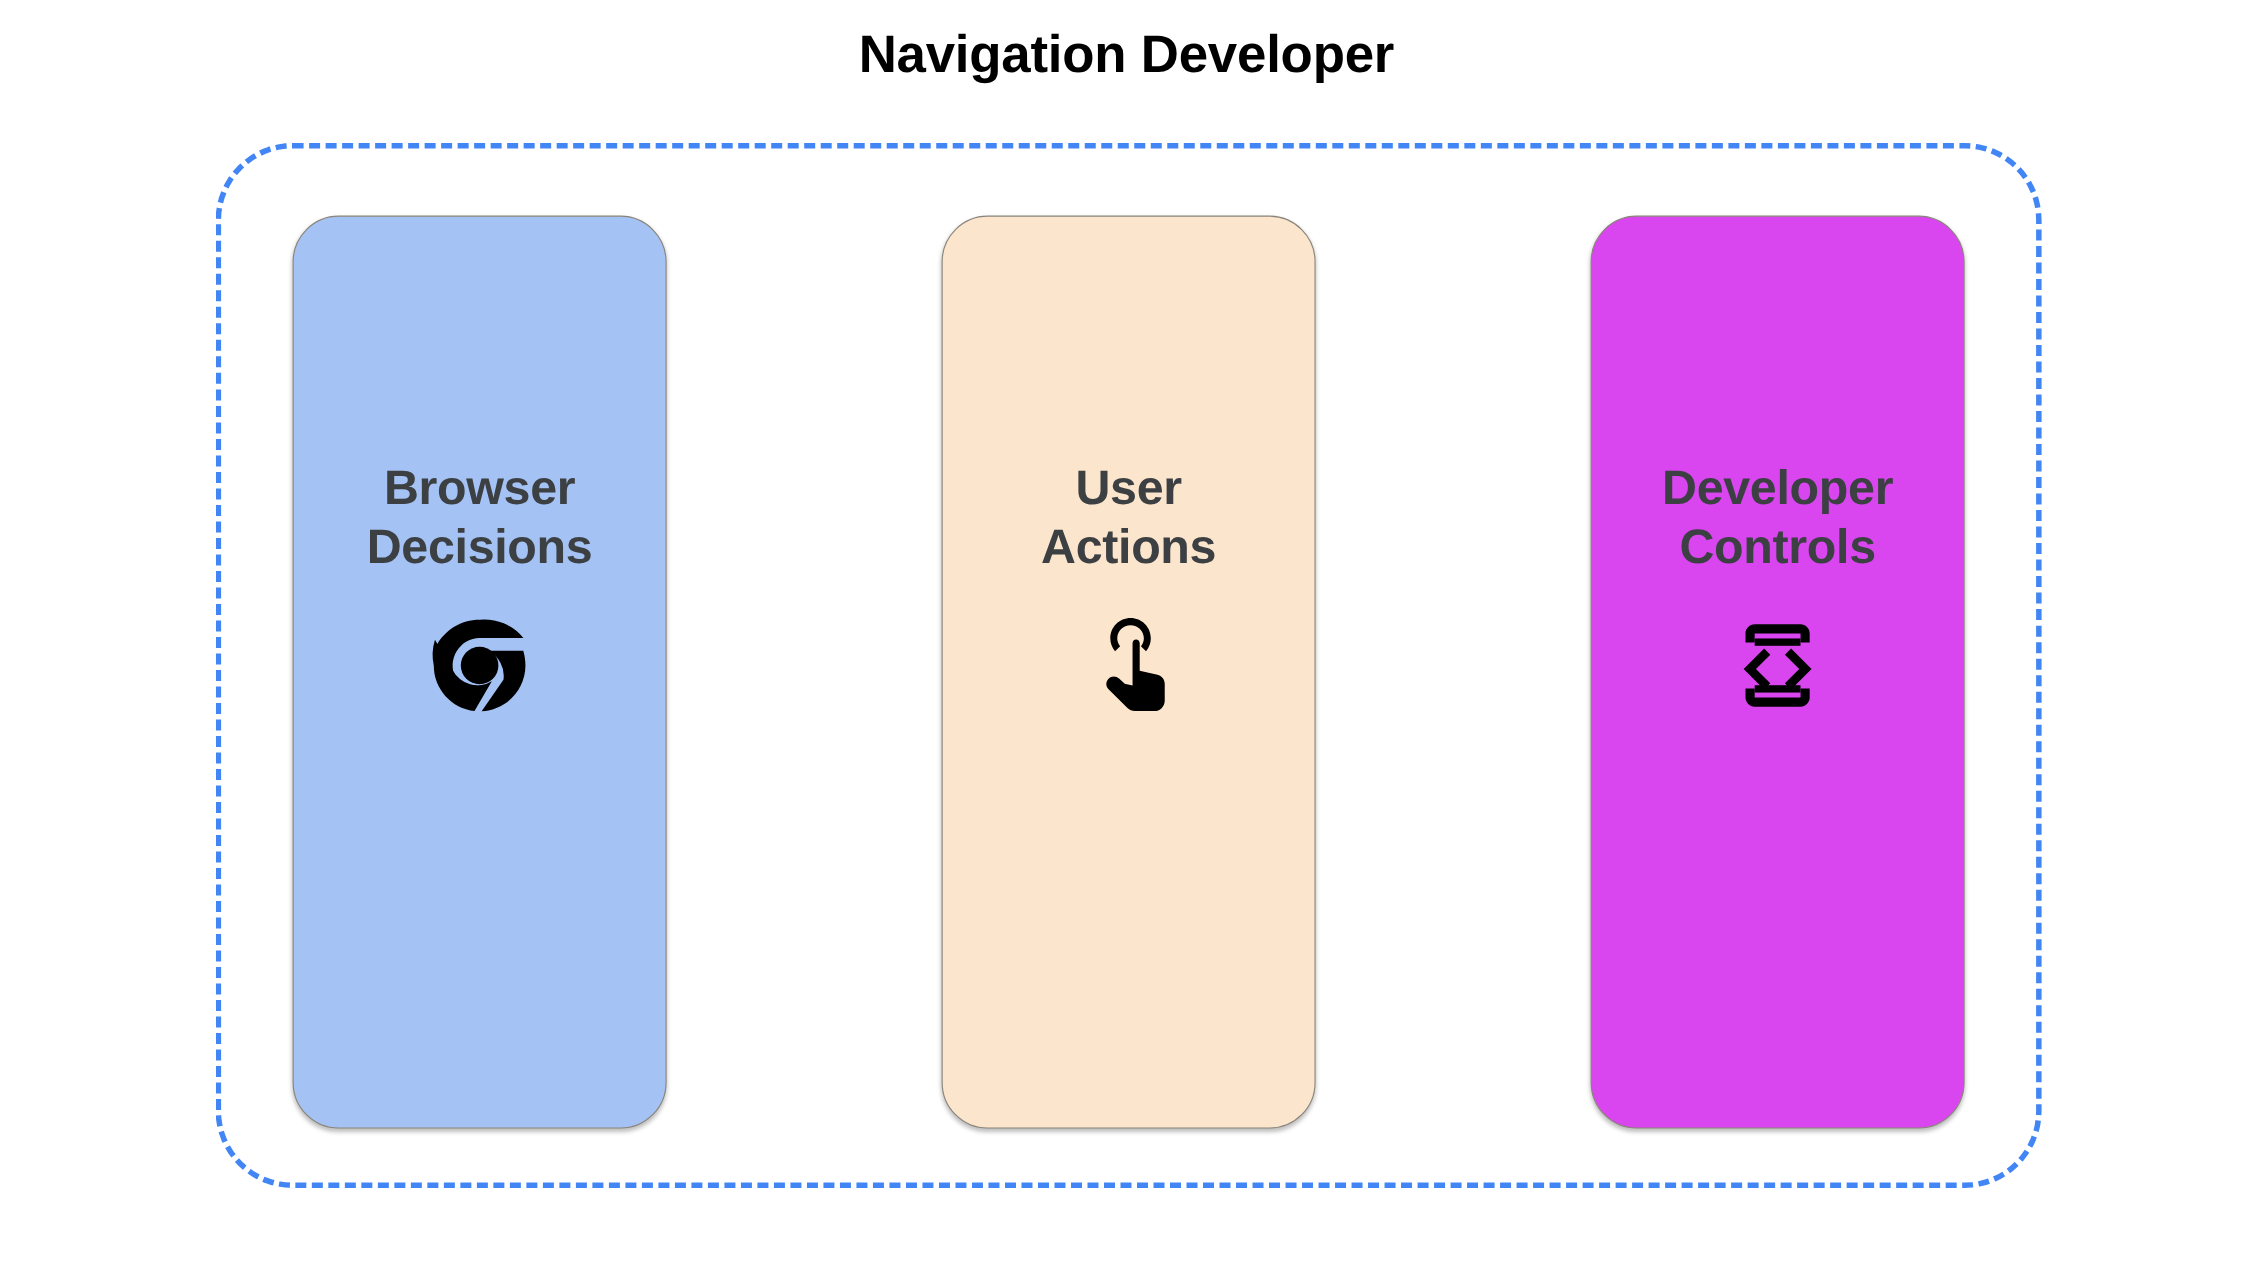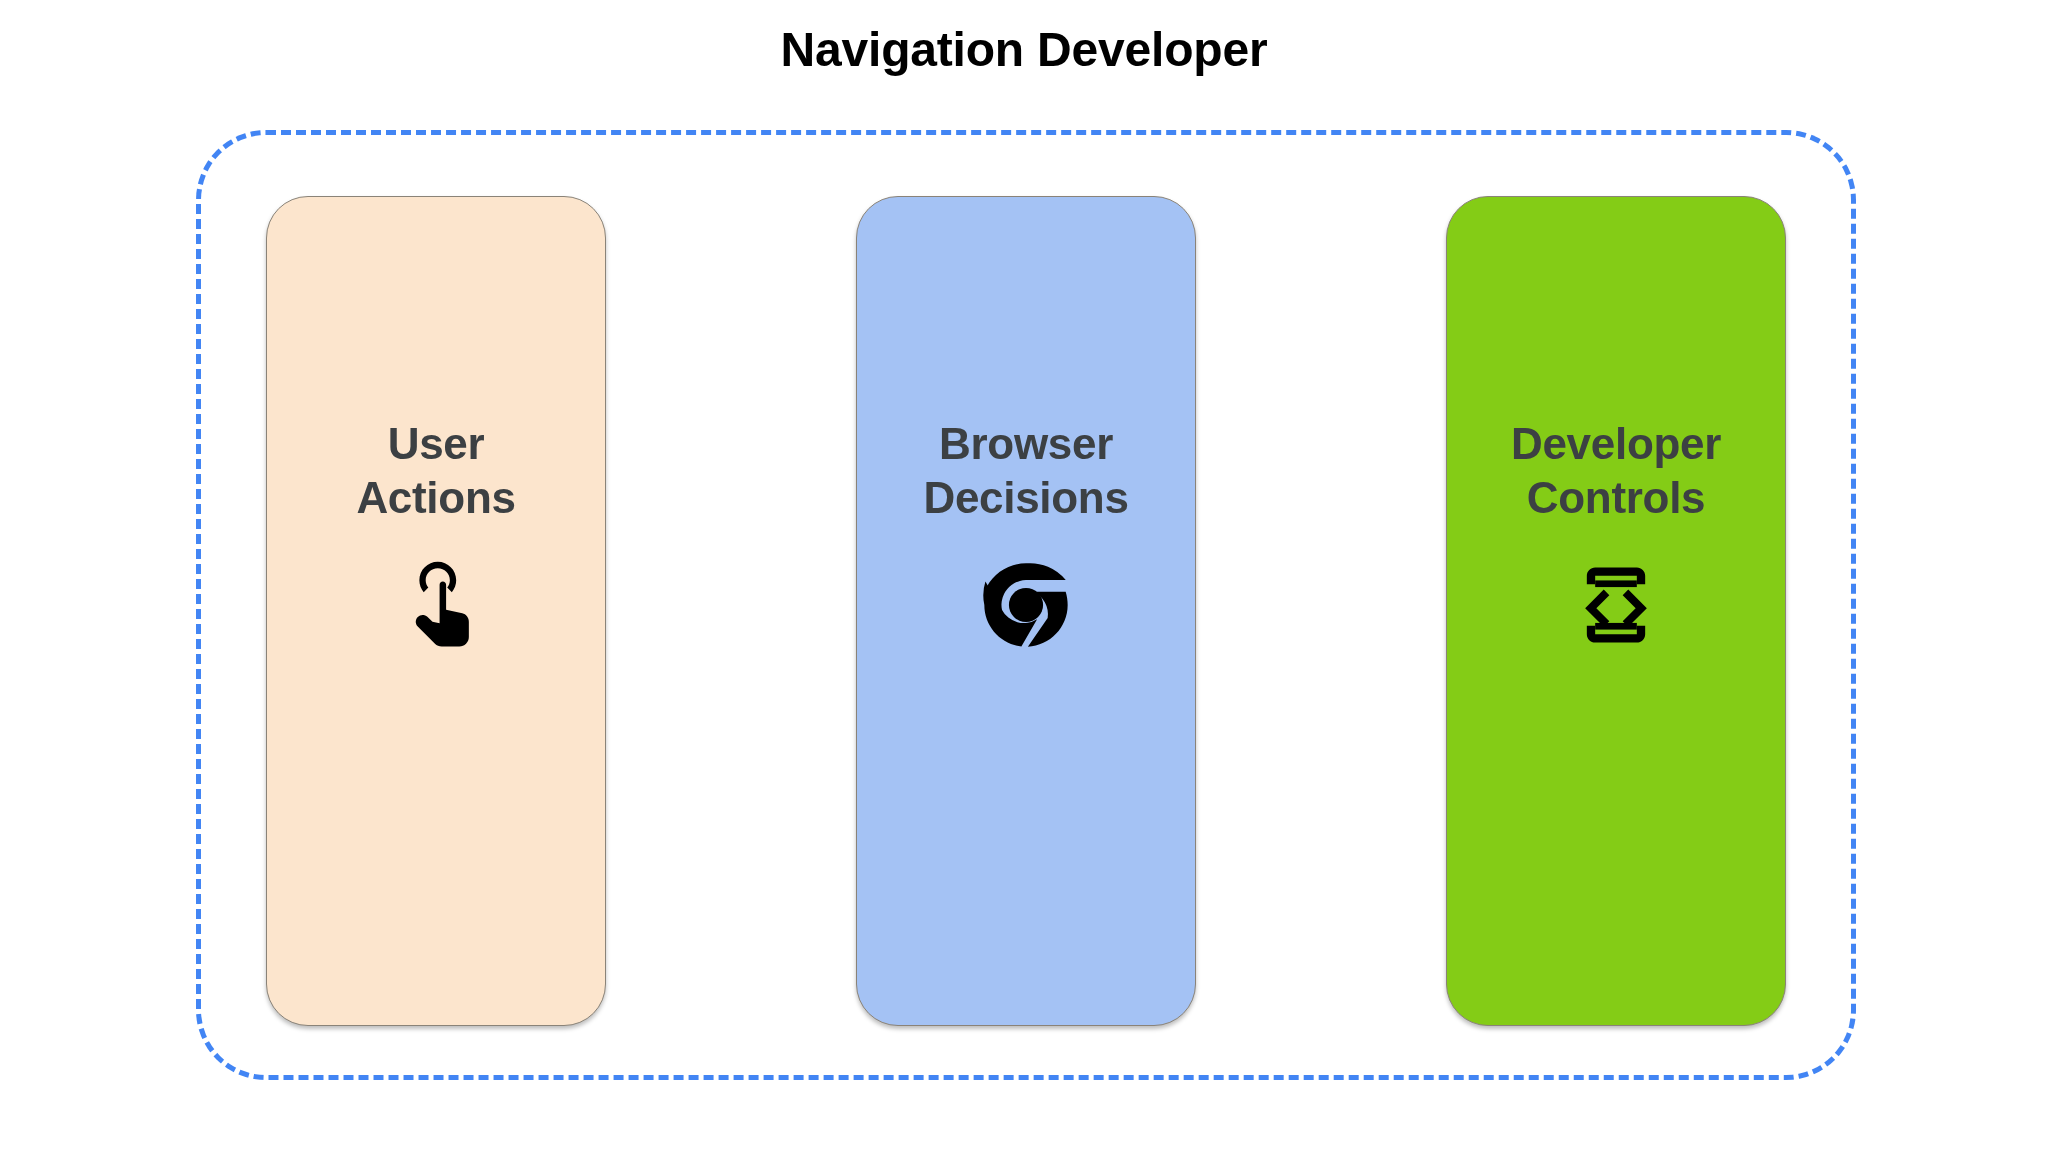--- a/index.html
+++ b/index.html
@@ -102,47 +102,47 @@
 <body>
 
 <div id="diagram-root">
 
   <div class="diagram-title" style="color: rgb(0, 0, 0);">Navigation Developer</div>
 
   <div class="group-container" style="border-color: rgb(66, 133, 244);"></div>
 
   <div class="card-row">
 
-    <div class="card" style="background-color: rgb(252, 229, 205); border-color: rgb(138, 131, 120);">
-      <div class="card-label" style="color: rgb(60, 64, 67);">User
-Actions</div>
-      <div class="card-icon">
-        <svg width="104" height="104" viewBox="0 0 24 24" aria-hidden="true">
-          <path fill="#000000" d="M9.16 9.03c-.62-.74-1-1.7-1-2.75 0-2.35 1.91-4.25 4.25-4.25s4.25 1.9 4.25 4.25c0 1.05-.38 2.01-1.01 2.75l-1.06-1.06c.38-.47.61-1.05.61-1.69 0-1.52-1.24-2.75-2.79-2.75S9.62 4.76 9.62 6.28c0 .64.23 1.23.61 1.69L9.16 9.03z"></path>
-          <path fill="#000000" d="M11.12 6.5h1.9v8.03l3.74.79c.88.19 1.52.98 1.52 1.89v2.57c0 .69-.28 1.35-.77 1.84l-2.02 2.02c-.41.41-.97.64-1.55.64H8.2c-.58 0-1.14-.23-1.55-.64l-3.9-3.9c-.6-.6-.6-1.58 0-2.19.58-.58 1.52-.6 2.13-.05l2.34 2.12V6.5h1.9v.02h2z" opacity="0"></path>
-          <path fill="#000000" d="M12.83 7.33v8.88l-1.64-.36-1.19-1.12c-.62-.59-1.6-.58-2.21.03-.61.61-.61 1.6 0 2.21l3.97 3.96c.41.41.97.64 1.55.64h4.07c1.21 0 2.2-.99 2.2-2.2v-3.52c0-.92-.63-1.71-1.52-1.92l-3.73-.83V7.33c0-.42-.34-.76-.76-.76s-.74.34-.74.76z"></path>
-        </svg>
-      </div>
-    </div>
-
     <div class="card" style="background-color: rgb(164, 194, 244); border-color: rgb(138, 131, 120);">
       <div class="card-label" style="color: rgb(60, 64, 67);">Browser
 Decisions</div>
       <div class="card-icon">
         <svg width="100" height="100" viewBox="0 0 48 48" aria-hidden="true">
 
           <path fill="#000000" d="M24 4C15.9 4 8.86 8.52 5.25 15.17l8.1 13.9A12 12 0 0 1 24 12h19.1A22.04 22.04 0 0 0 24 4z"></path>
           <path fill="#000000" d="M44 24c0-2.23-.33-4.38-.95-6.41H27.6A12 12 0 0 1 34.4 30.2l-9.5 13.78C35.5 43.5 44 34.74 44 24z"></path>
           <path fill="#000000" d="M4 24c0 10.3 7.78 18.78 17.78 19.88l7.55-13.06A12 12 0 0 1 12.4 26.3L4.52 12.77A21.9 21.9 0 0 0 4 24z"></path>
           <circle cx="24" cy="24" r="8.2" fill="#000000"></circle>
         </svg>
       </div>
     </div>
 
-    <div class="card" style="background-color: #84cc16; border-color: rgb(138, 131, 120);">
+    <div class="card" style="background-color: rgb(252, 229, 205); border-color: rgb(138, 131, 120);">
+      <div class="card-label" style="color: rgb(60, 64, 67);">User
+Actions</div>
+      <div class="card-icon">
+        <svg width="104" height="104" viewBox="0 0 24 24" aria-hidden="true">
+          <path fill="#000000" d="M9.16 9.03c-.62-.74-1-1.7-1-2.75 0-2.35 1.91-4.25 4.25-4.25s4.25 1.9 4.25 4.25c0 1.05-.38 2.01-1.01 2.75l-1.06-1.06c.38-.47.61-1.05.61-1.69 0-1.52-1.24-2.75-2.79-2.75S9.62 4.76 9.62 6.28c0 .64.23 1.23.61 1.69L9.16 9.03z"></path>
+          <path fill="#000000" d="M11.12 6.5h1.9v8.03l3.74.79c.88.19 1.52.98 1.52 1.89v2.57c0 .69-.28 1.35-.77 1.84l-2.02 2.02c-.41.41-.97.64-1.55.64H8.2c-.58 0-1.14-.23-1.55-.64l-3.9-3.9c-.6-.6-.6-1.58 0-2.19.58-.58 1.52-.6 2.13-.05l2.34 2.12V6.5h1.9v.02h2z" opacity="0"></path>
+          <path fill="#000000" d="M12.83 7.33v8.88l-1.64-.36-1.19-1.12c-.62-.59-1.6-.58-2.21.03-.61.61-.61 1.6 0 2.21l3.97 3.96c.41.41.97.64 1.55.64h4.07c1.21 0 2.2-.99 2.2-2.2v-3.52c0-.92-.63-1.71-1.52-1.92l-3.73-.83V7.33c0-.42-.34-.76-.76-.76s-.74.34-.74.76z"></path>
+        </svg>
+      </div>
+    </div>
+
+    <div class="card" style="background-color: #d946ef; border-color: rgb(138, 131, 120);">
       <div class="card-label" style="color: rgb(60, 64, 67);">Developer
 Controls</div>
       <div class="card-icon">
         <svg width="100" height="100" viewBox="0 0 24 24" aria-hidden="true">
           <path fill="#000000" d="M7 3h10c1.1 0 2 .9 2 2v2h-2V5H7v2H5V5c0-1.1.9-2 2-2zm-2 14h2v2h10v-2h2v2c0 1.1-.9 2-2 2H7c-1.1 0-2-.9-2-2v-2z"></path>
           <rect x="7" y="6.1" width="10" height="1.6" fill="#000000"></rect>
           <rect x="7" y="16.3" width="10" height="1.6" fill="#000000"></rect>
           <path fill="#000000" d="M9.06 8.3 4.6 12.76l4.46 4.46 1.34-1.34-3.12-3.12 3.12-3.12L9.06 8.3z"></path>
           <path fill="#000000" d="m14.94 8.3-1.34 1.34 3.12 3.12-3.12 3.12 1.34 1.34 4.46-4.46-4.46-4.46z"></path>
         </svg>

